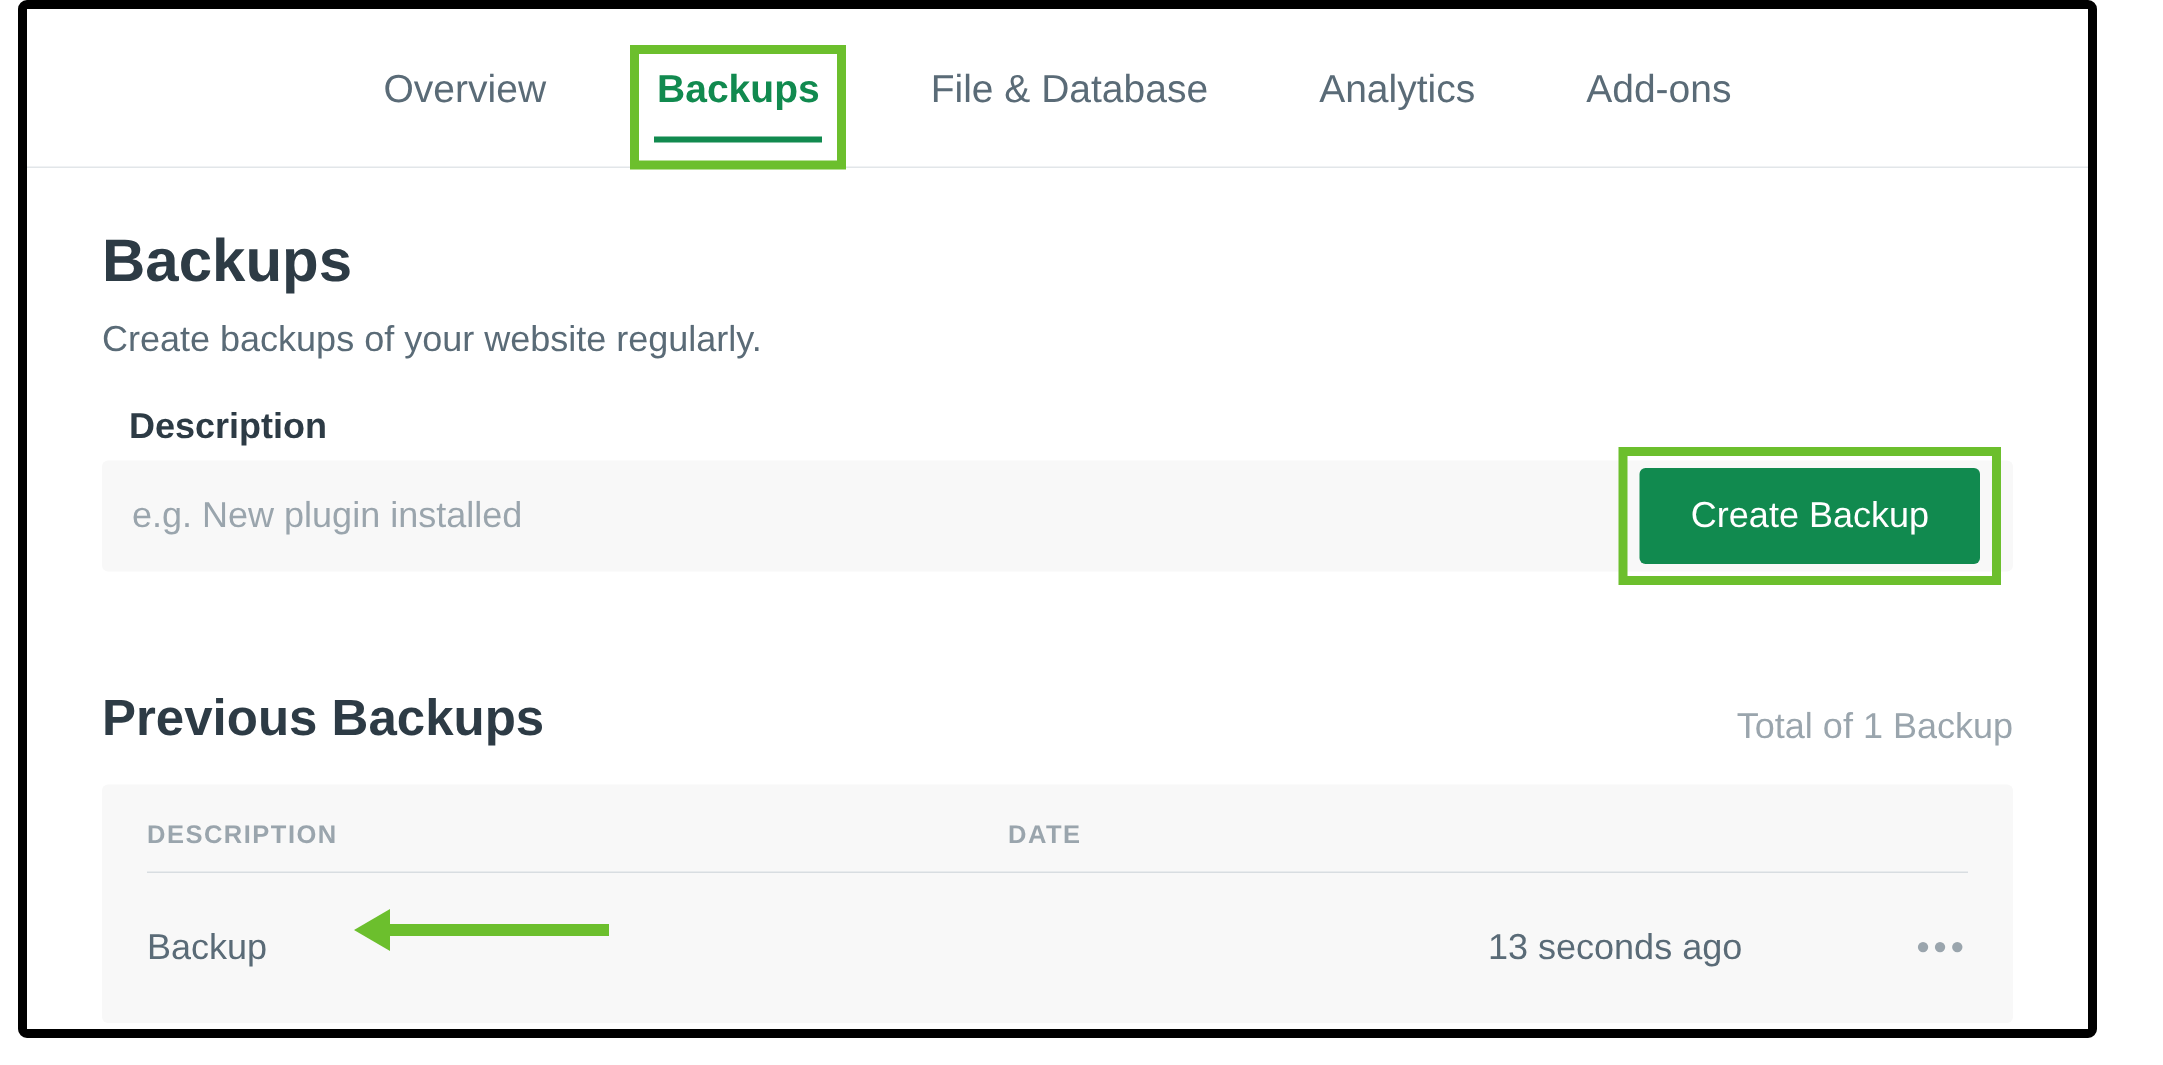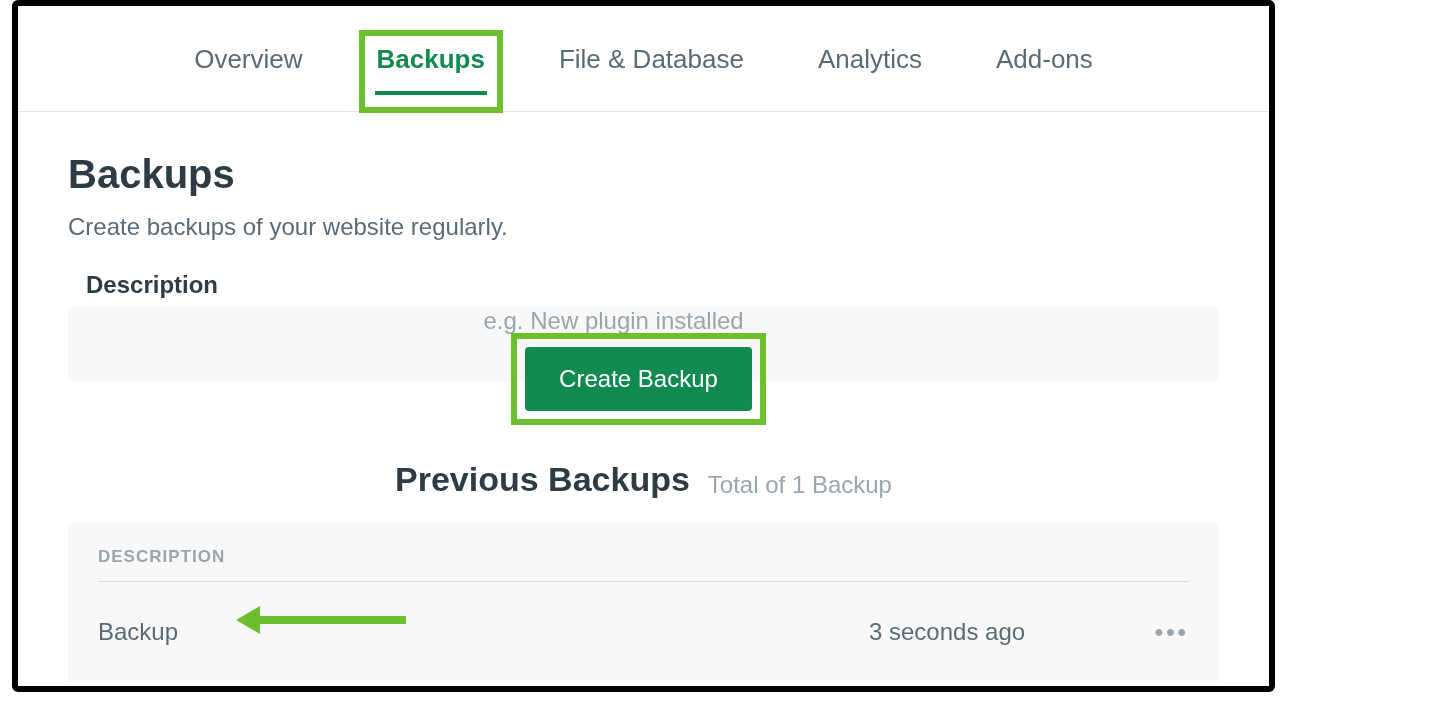--- a/index.html
+++ b/index.html
@@ -13,21 +13,21 @@
   }
   * { box-sizing: border-box; }
   html,body { margin:0; padding:0; }
   body {
     width:1442px; height:710px;
     font-family: "Segoe UI", "Helvetica Neue", Arial, sans-serif;
     color:var(--text-dark);
     background:#fff;
   }
   .frame {
-    position:absolute; left:12px; top:0; width:1263px; height:692px;
+    position:absolute; left:12px; top:0; width:1386px; height:692px;
     border:6px solid #000; border-radius:6px; background:#fff;
     overflow:hidden;
   }
 
   
   .nav {
     display:flex; justify-content:center; align-items:flex-start;
     gap:54px; padding-top:32px; height:106px;
     border-bottom:1px solid var(--border);
   }
@@ -47,39 +47,39 @@
   
   .page { padding:40px 50px 0 50px; }
   h1.page-title{
     margin:0 0 6px 0; font-size:40px; font-weight:700; color:var(--text-dark);
   }
   .subtitle{ font-size:24px; color:var(--text-grey); margin:16px 0 30px 0; }
 
   .desc-label{ font-size:24px; font-weight:600; margin:0 0 8px 18px; }
   .input-row{
     display:flex; align-items:center; background:var(--panel);
-    border-radius:4px; padding:0 10px 0 0; height:74px;flex-direction:column;
+    border-radius:4px; padding:0 10px 0 0; height:74px;
   }
   .desc-input{
     flex:1; border:none; background:transparent; outline:none;
     font-size:24px; padding:0 20px; color:var(--text-dark);
   }
   .desc-input::placeholder{ color:var(--text-light); }
   .btn-hl{
     padding:12px; outline:6px solid var(--highlight); outline-offset:-4px;
     display:flex; align-items:center;
   }
   .create-btn{
     background:var(--accent); color:#fff; border:none; cursor:pointer;
     font-size:24px; font-weight:400; padding:18px 34px; border-radius:4px;
   }
 
   
   .prev-row{
-    display:flex; justify-content:center; align-items:flex-end;
+    display:flex; justify-content:space-between; align-items:flex-end;
     margin-top:54px;
     gap:18px;
   }
   h2.prev-title{ margin:0; font-size:34px; font-weight:700; }
   .total{ font-size:24px; color:var(--text-light);margin-top:36px; }
 
   .table{
     margin-top:24px; background:var(--panel); border-radius:4px;
     padding:24px 30px 36px 30px;
   }
@@ -135,26 +135,27 @@
     </div>
 
     <div class="prev-row">
       <h2 class="prev-title">Previous Backups</h2>
       <span class="total">Total of 1 Backup</span>
     </div>
 
     <div class="table">
       <div class="thead">
         <span>DESCRIPTION</span>
+        <span>DATE</span>
         <span></span>
       </div>
       <div class="trow">
         <span>Backup</span>
         <span></span>
-        <span>3 seconds ago</span>
+        <span>13 seconds ago</span>
         <span class="dots">•••</span>
       </div>
     </div>
   </div>
 
   <div class="arrow">
     <div class="arrow-head"></div>
       <div class="arrow-line"></div>
   </div>
 

